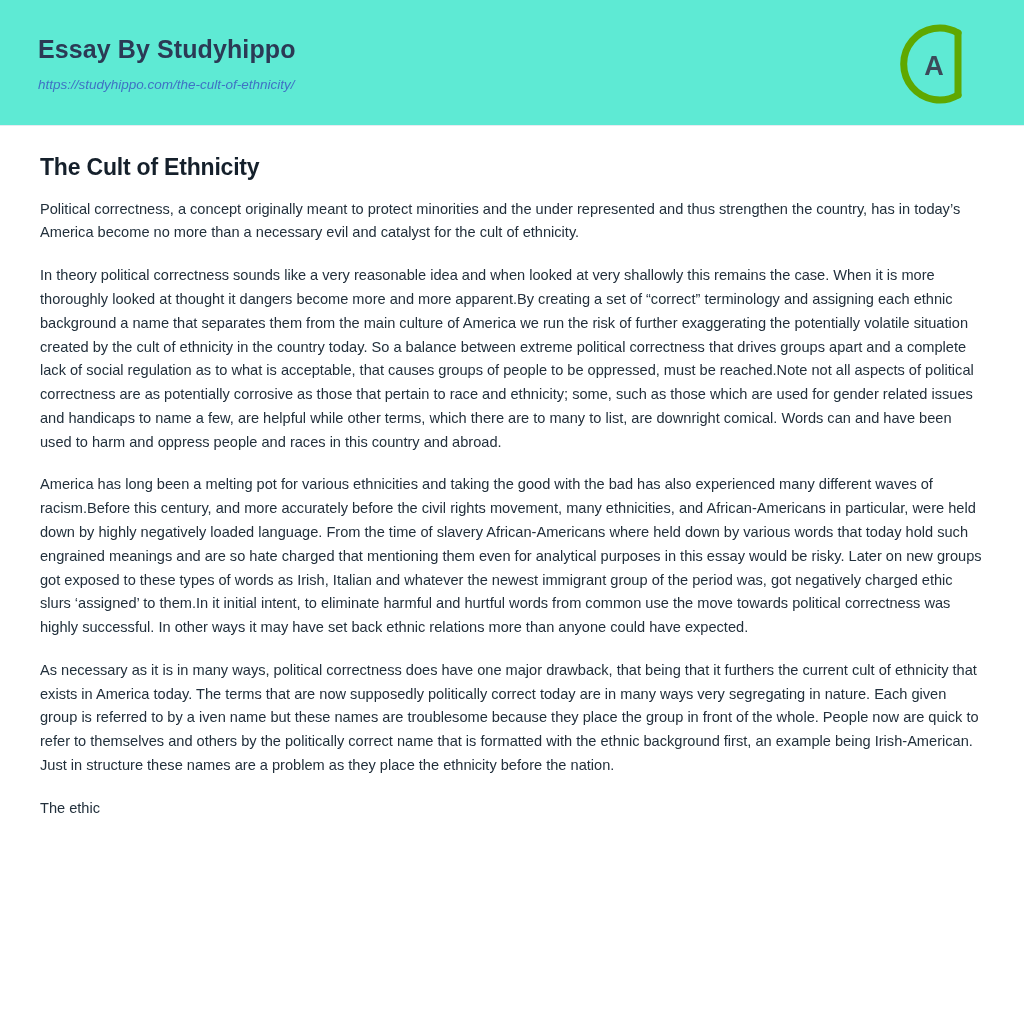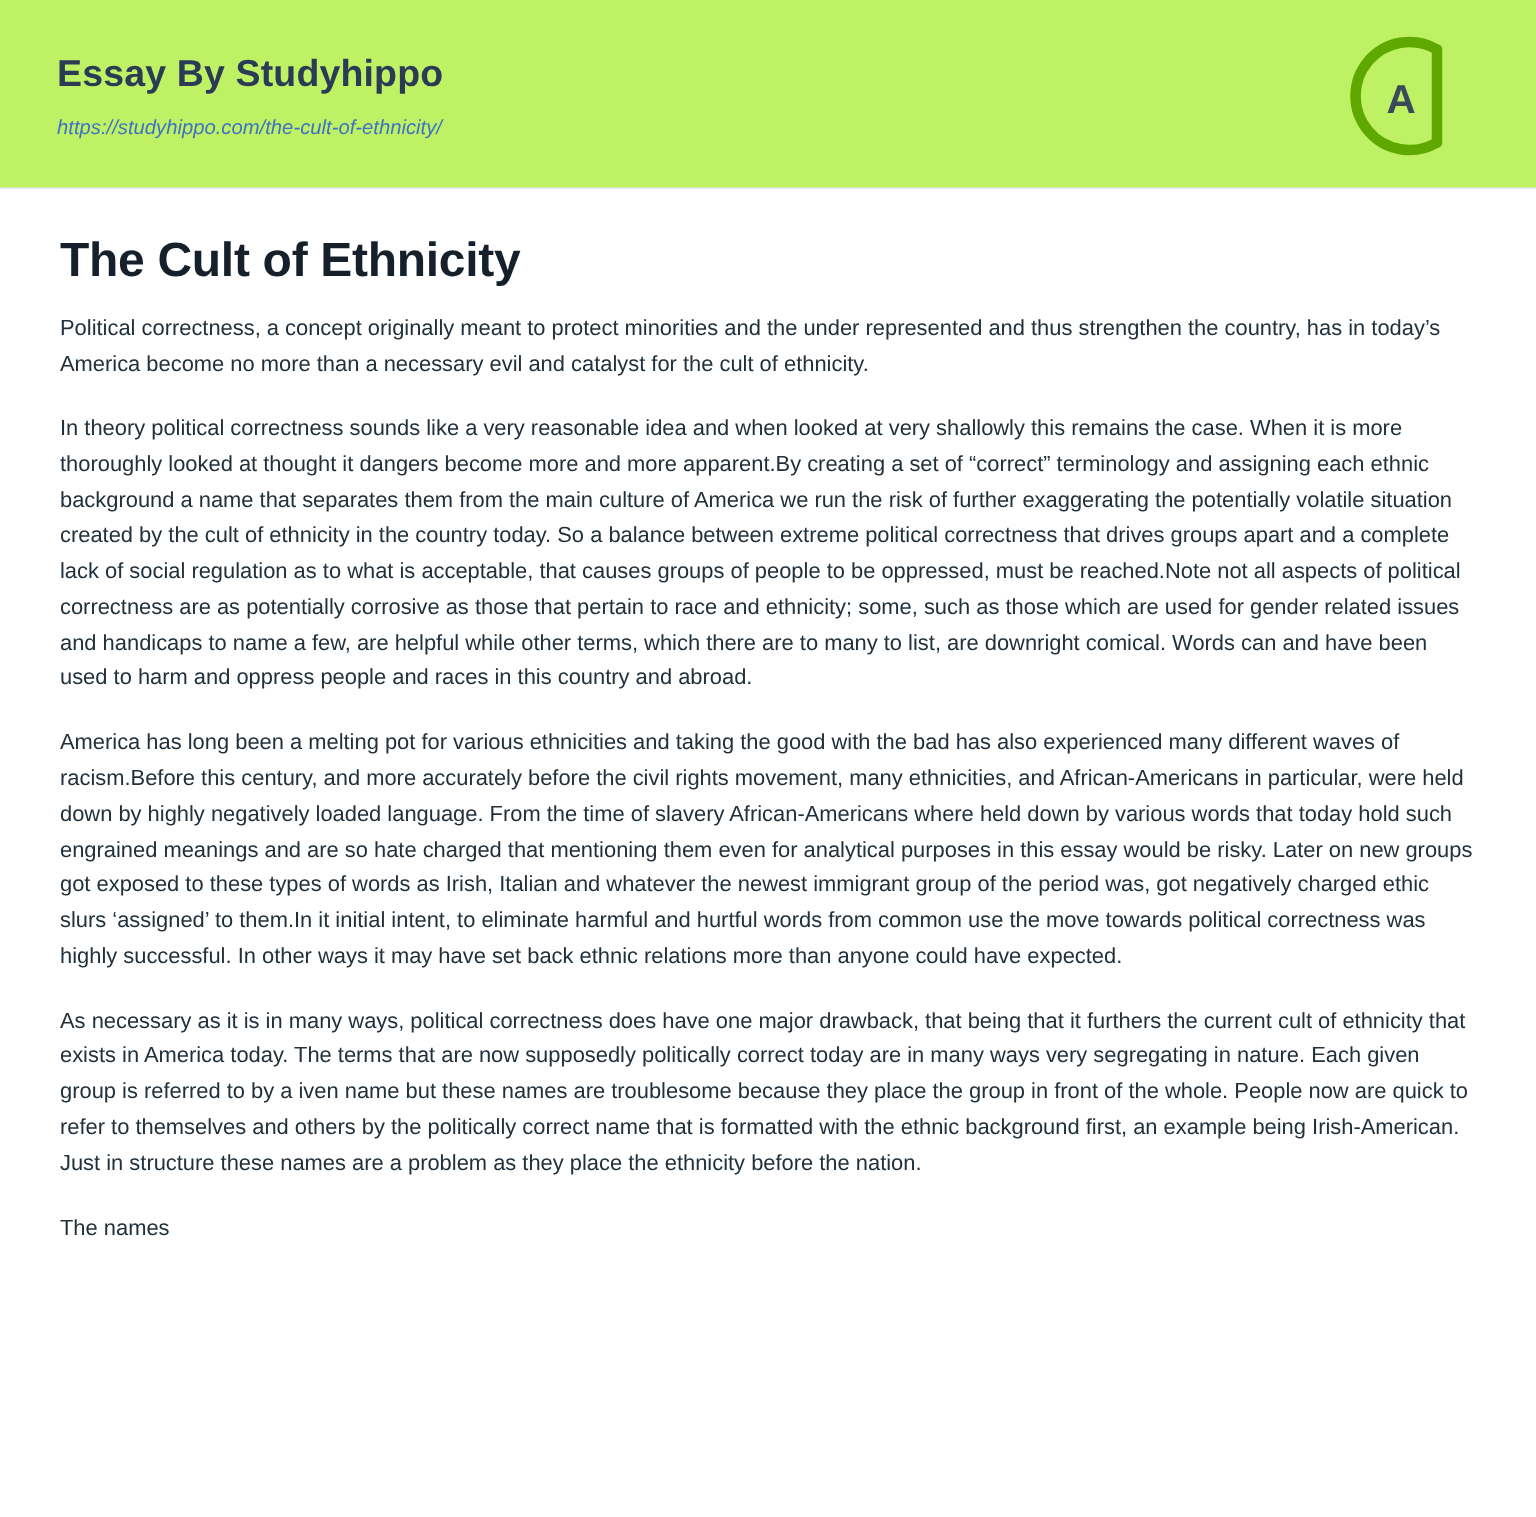--- a/index.html
+++ b/index.html
@@ -19,21 +19,21 @@
     width: 1024px;
     height: 1011px;
     position: relative;
     display: flex;
     flex-direction: column;
   }
 
   
   .site-header {
     height: 126px;
-    background: #bef264;
+    background: #5eead4;
     border-bottom: 1px solid #e6ebf1;
     box-sizing: border-box;
     position: relative;
     flex: 0 0 auto;
   }
 
   .brand-block {
     position: absolute;
     left: 38px;
     top: 36px;
@@ -74,21 +74,21 @@
 
   
   .article {
     padding: 28px 40px 0 40px;
     box-sizing: border-box;
     flex: 1 1 auto;
     overflow: hidden;
   }
 
   .article-title {
-    font-size: 32px;
+    font-size: 23px;
     font-weight: bold;
     color: #15202b;
     margin: 0 0 16px 0;
     line-height: 1.2;
     letter-spacing: -0.2px;
   }
 
   .article-body p {
     font-size: 14.6px;
     line-height: 1.63;
@@ -121,17 +121,17 @@
     </div>
   </header>
 
   <main class="article">
     <h1 class="article-title">The Cult of Ethnicity</h1>
     <div class="article-body">
       <p>Political correctness, a concept originally meant to protect minorities and the under represented and thus strengthen the country, has in today’s America become no more than a necessary evil and catalyst for the cult of ethnicity.</p>
       <p>In theory political correctness sounds like a very reasonable idea and when looked at very shallowly this remains the case. When it is more thoroughly looked at thought it dangers become more and more apparent.By creating a set of “correct” terminology and assigning each ethnic background a name that separates them from the main culture of America we run the risk of further exaggerating the potentially volatile situation created by the cult of ethnicity in the country today. So a balance between extreme political correctness that drives groups apart and a complete lack of social regulation as to what is acceptable, that causes groups of people to be oppressed, must be reached.Note not all aspects of political correctness are as potentially corrosive as those that pertain to race and ethnicity; some, such as those which are used for gender related issues and handicaps to name a few, are helpful while other terms, which there are to many to list, are downright comical. Words can and have been used to harm and oppress people and races in this country and abroad.</p>
       <p>America has long been a melting pot for various ethnicities and taking the good with the bad has also experienced many different waves of racism.Before this century, and more accurately before the civil rights movement, many ethnicities, and African-Americans in particular, were held down by highly negatively loaded language. From the time of slavery African-Americans where held down by various words that today hold such engrained meanings and are so hate charged that mentioning them even for analytical purposes in this essay would be risky. Later on new groups got exposed to these types of words as Irish, Italian and whatever the newest immigrant group of the period was, got negatively charged ethic slurs ‘assigned’ to them.In it initial intent, to eliminate harmful and hurtful words from common use the move towards political correctness was highly successful. In other ways it may have set back ethnic relations more than anyone could have expected.</p>
       <p>As necessary as it is in many ways, political correctness does have one major drawback, that being that it furthers the current cult of ethnicity that exists in America today. The terms that are now supposedly politically correct today are in many ways very segregating in nature. Each given group is referred to by a iven name but these names are troublesome because they place the group in front of the whole. People now are quick to refer to themselves and others by the politically correct name that is formatted with the ethnic background first, an example being Irish-American. Just in structure these names are a problem as they place the ethnicity before the nation.</p>
-      <p>The names</p>
+      <p>The ethic</p>
     </div>
   </main>
 
 </div>
 
 </body></html>

